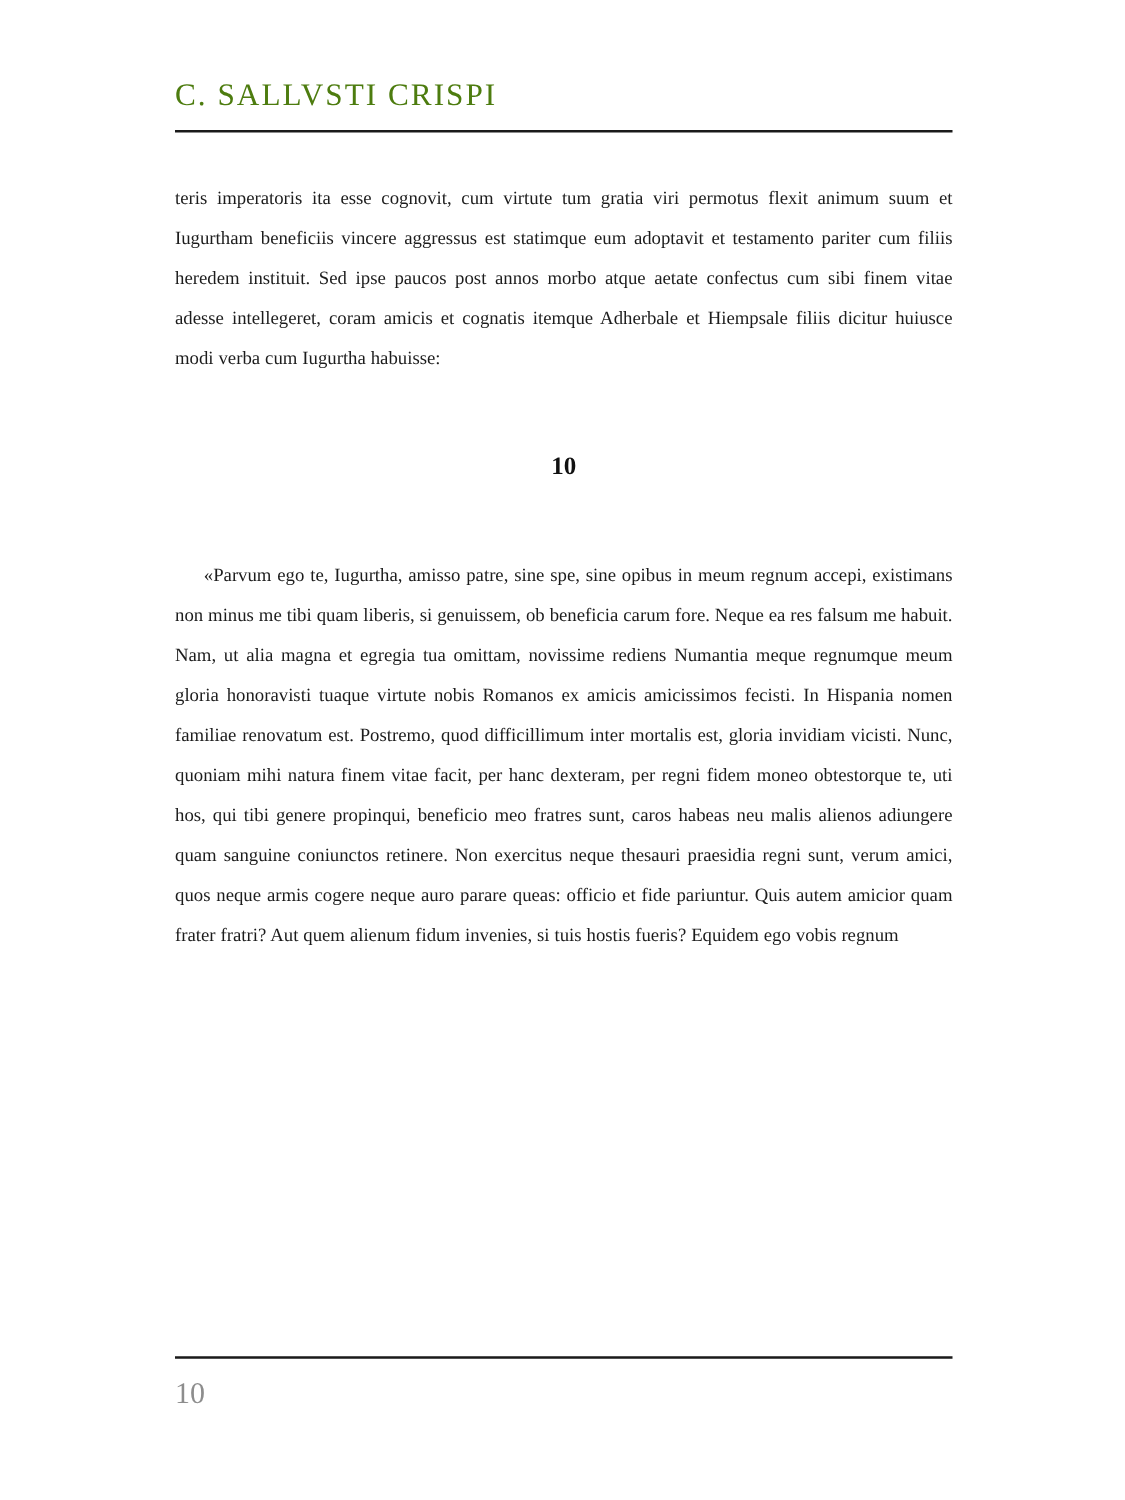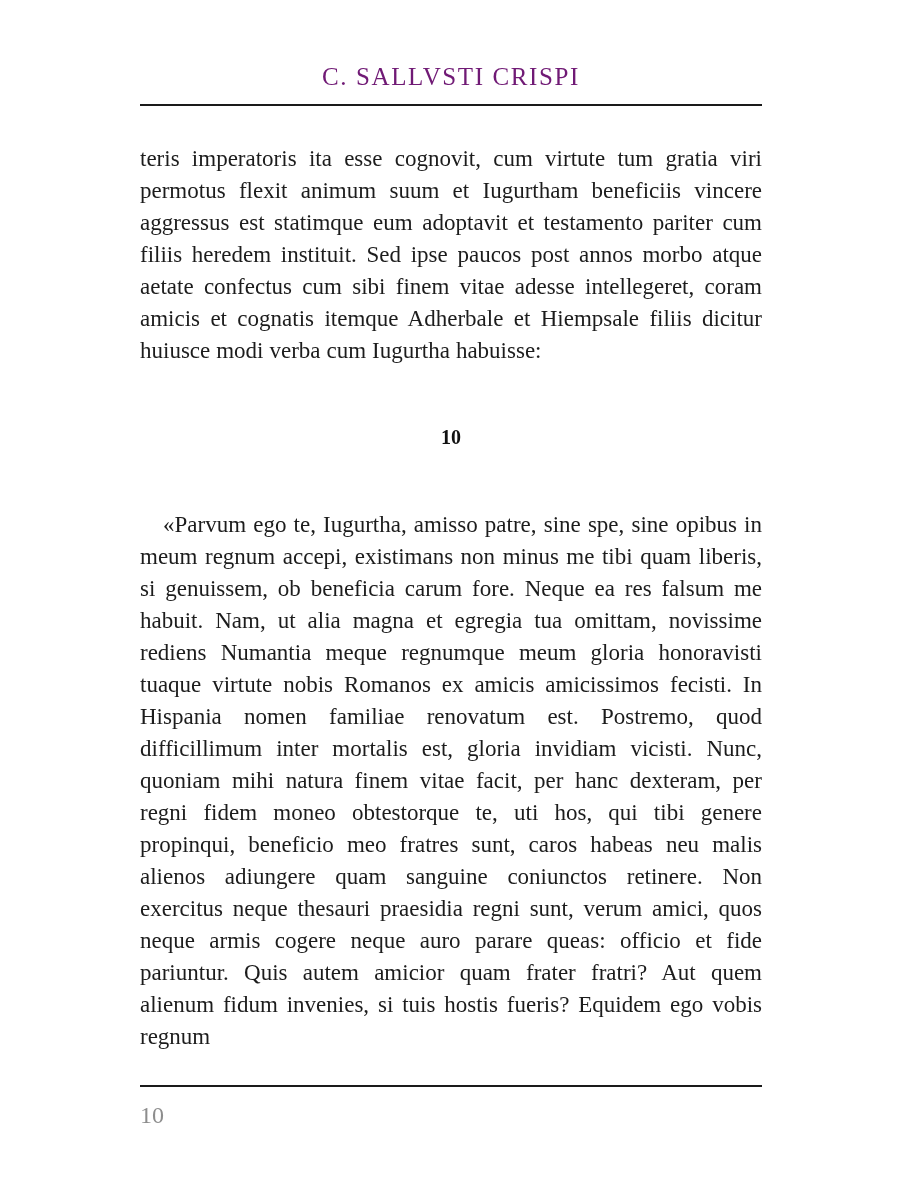--- a/index.html
+++ b/index.html
@@ -29,44 +29,43 @@
     position: absolute;
     left: 140px;
     top: 62px;
     width: 622px;
   }
   .running-head-title {
     font-family: "Liberation Serif", "DejaVu Serif", serif;
     font-size: 25px;
     line-height: 30px;
     letter-spacing: 1.6px;
-    color: #701a75;
+    color: #4d7c0f;
     white-space: nowrap;
-    text-align: center;
   }
   .header-rule {
     position: absolute;
     left: 140px;
     top: 104px;
     width: 622px;
     height: 0;
     border-top: 2.2px solid #1a1a1a;
   }
 
   
   .textblock {
     position: absolute;
     left: 140px;
     top: 143px;
     width: 622px;
   }
 
   p.body-par {
     margin: 0;
-    font-size: 23px;
+    font-size: 15px;
     line-height: 32px;
     text-align: justify;
     text-align-last: left;
     color: #1c1c1c;
     hyphens: none;
     word-spacing: 0.2px;
   }
 
   p.body-par.indented {
     text-indent: 23px;

